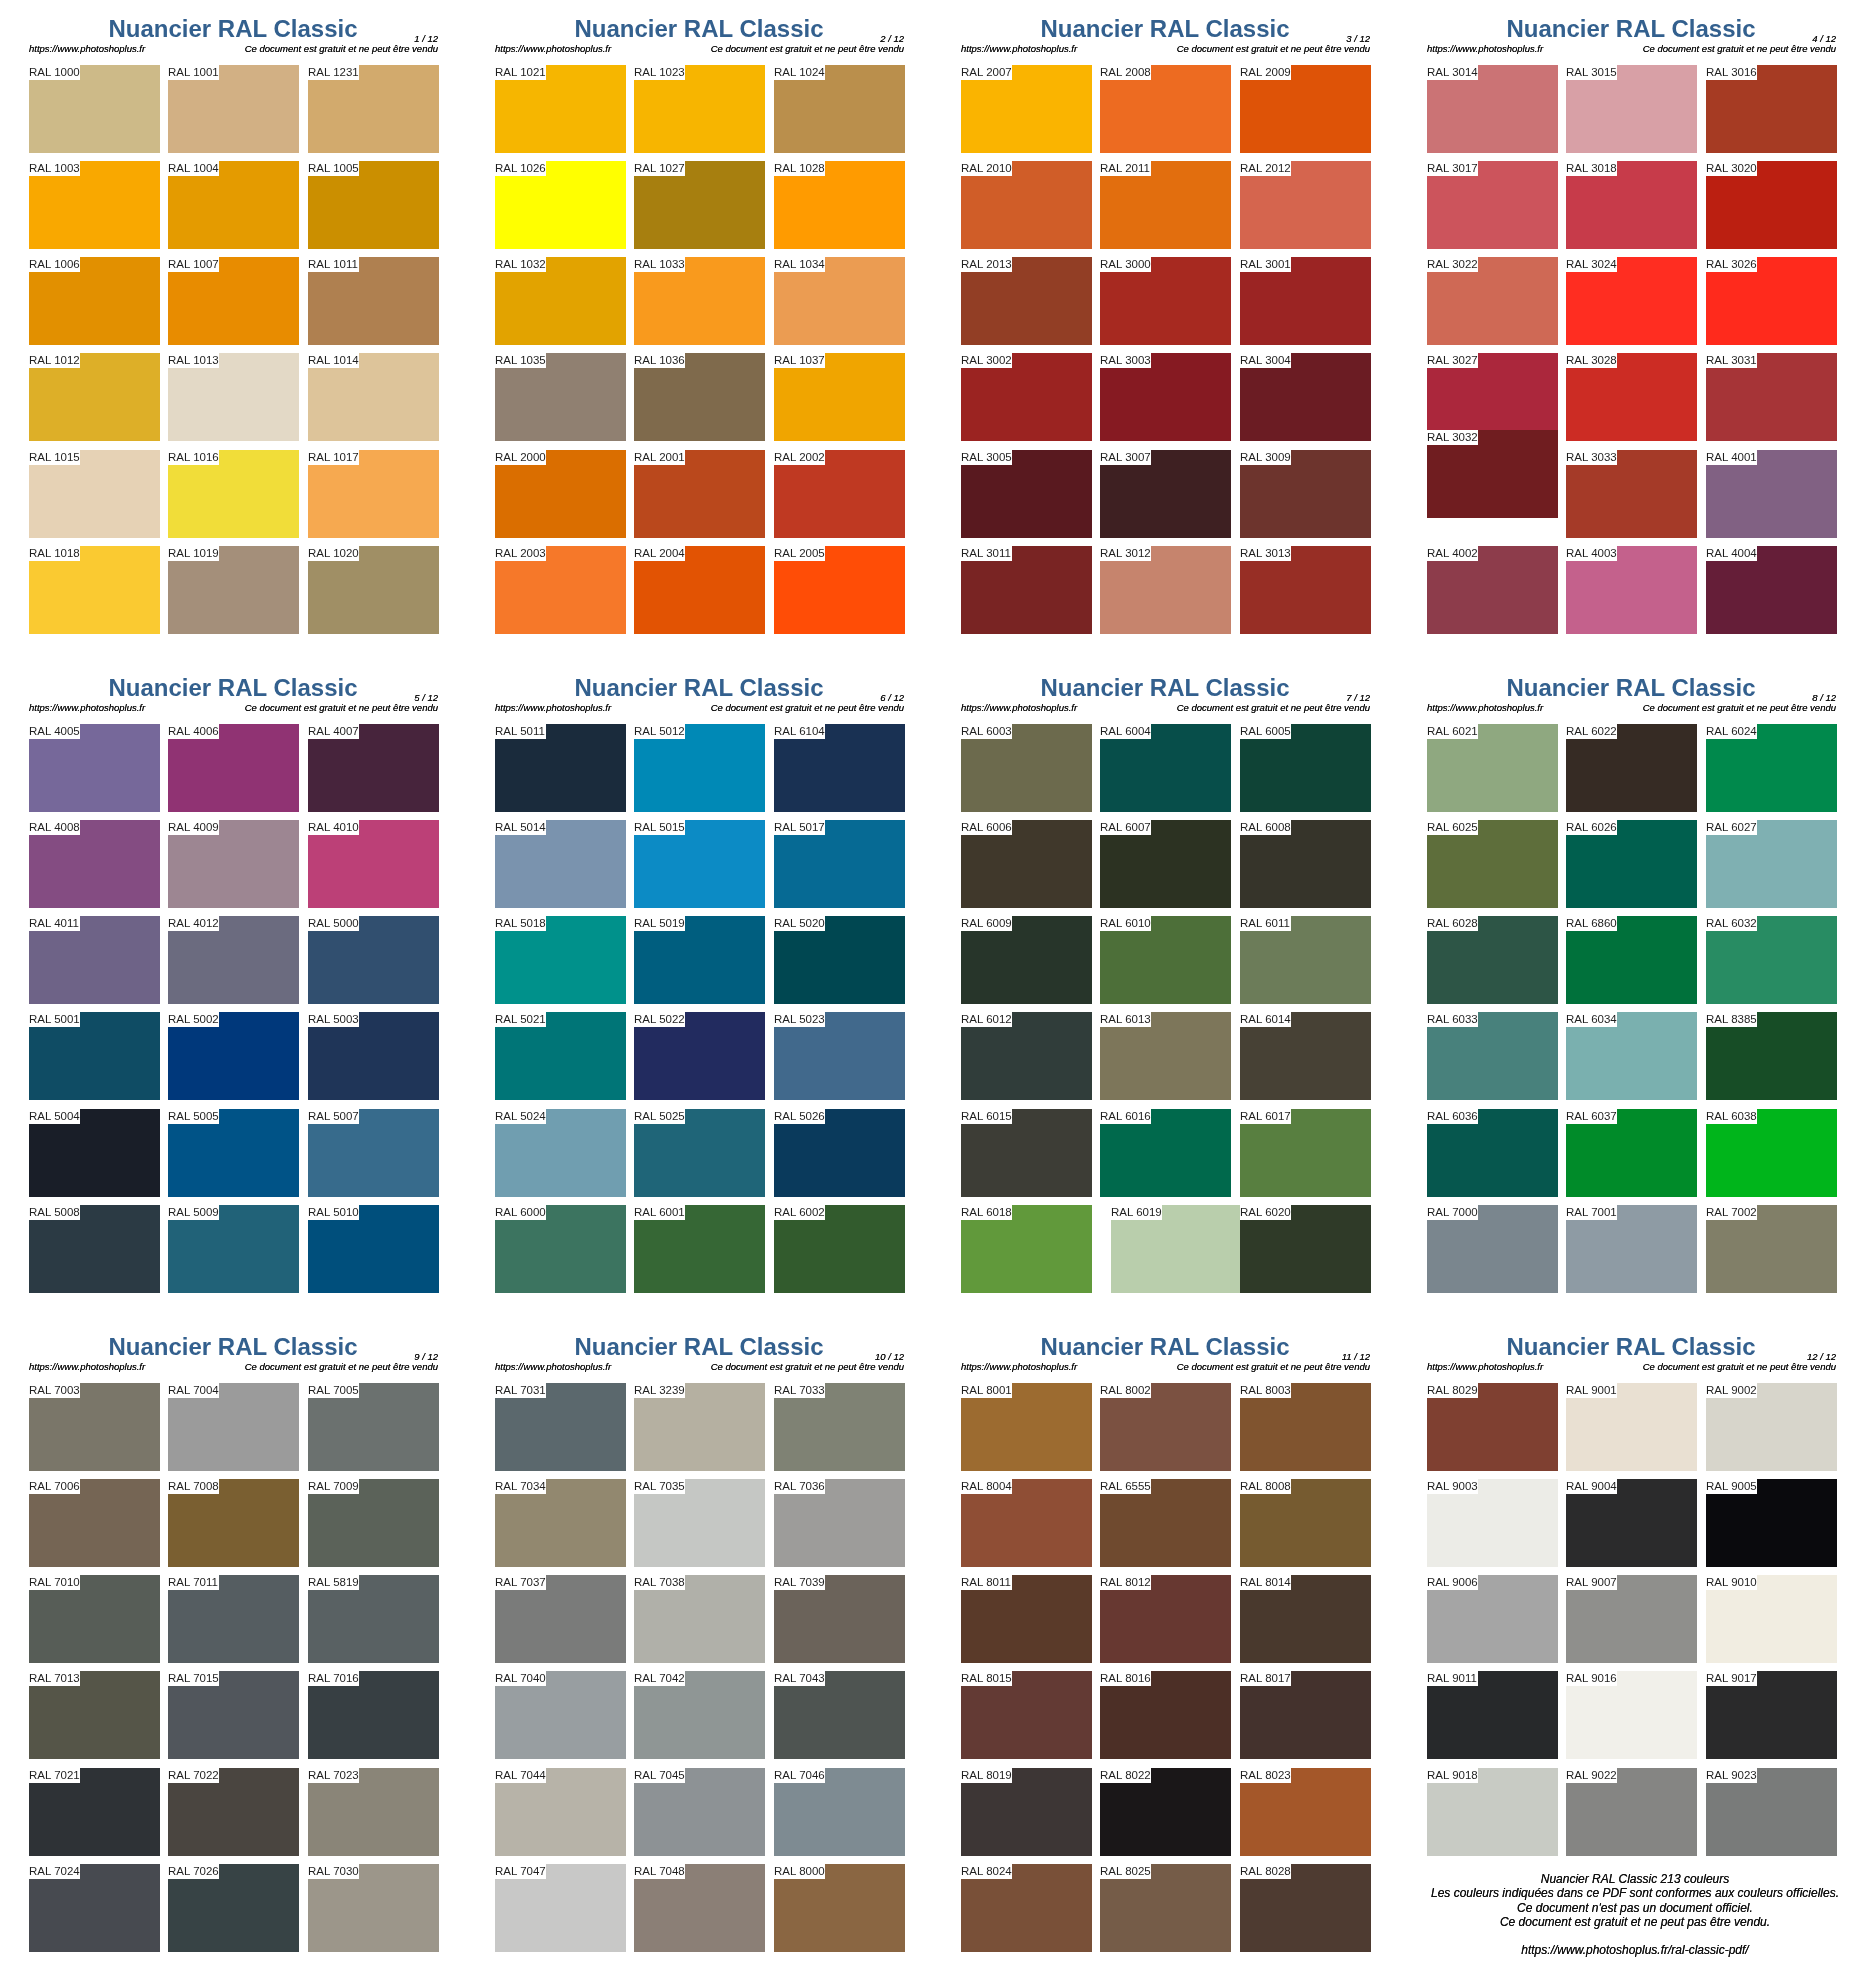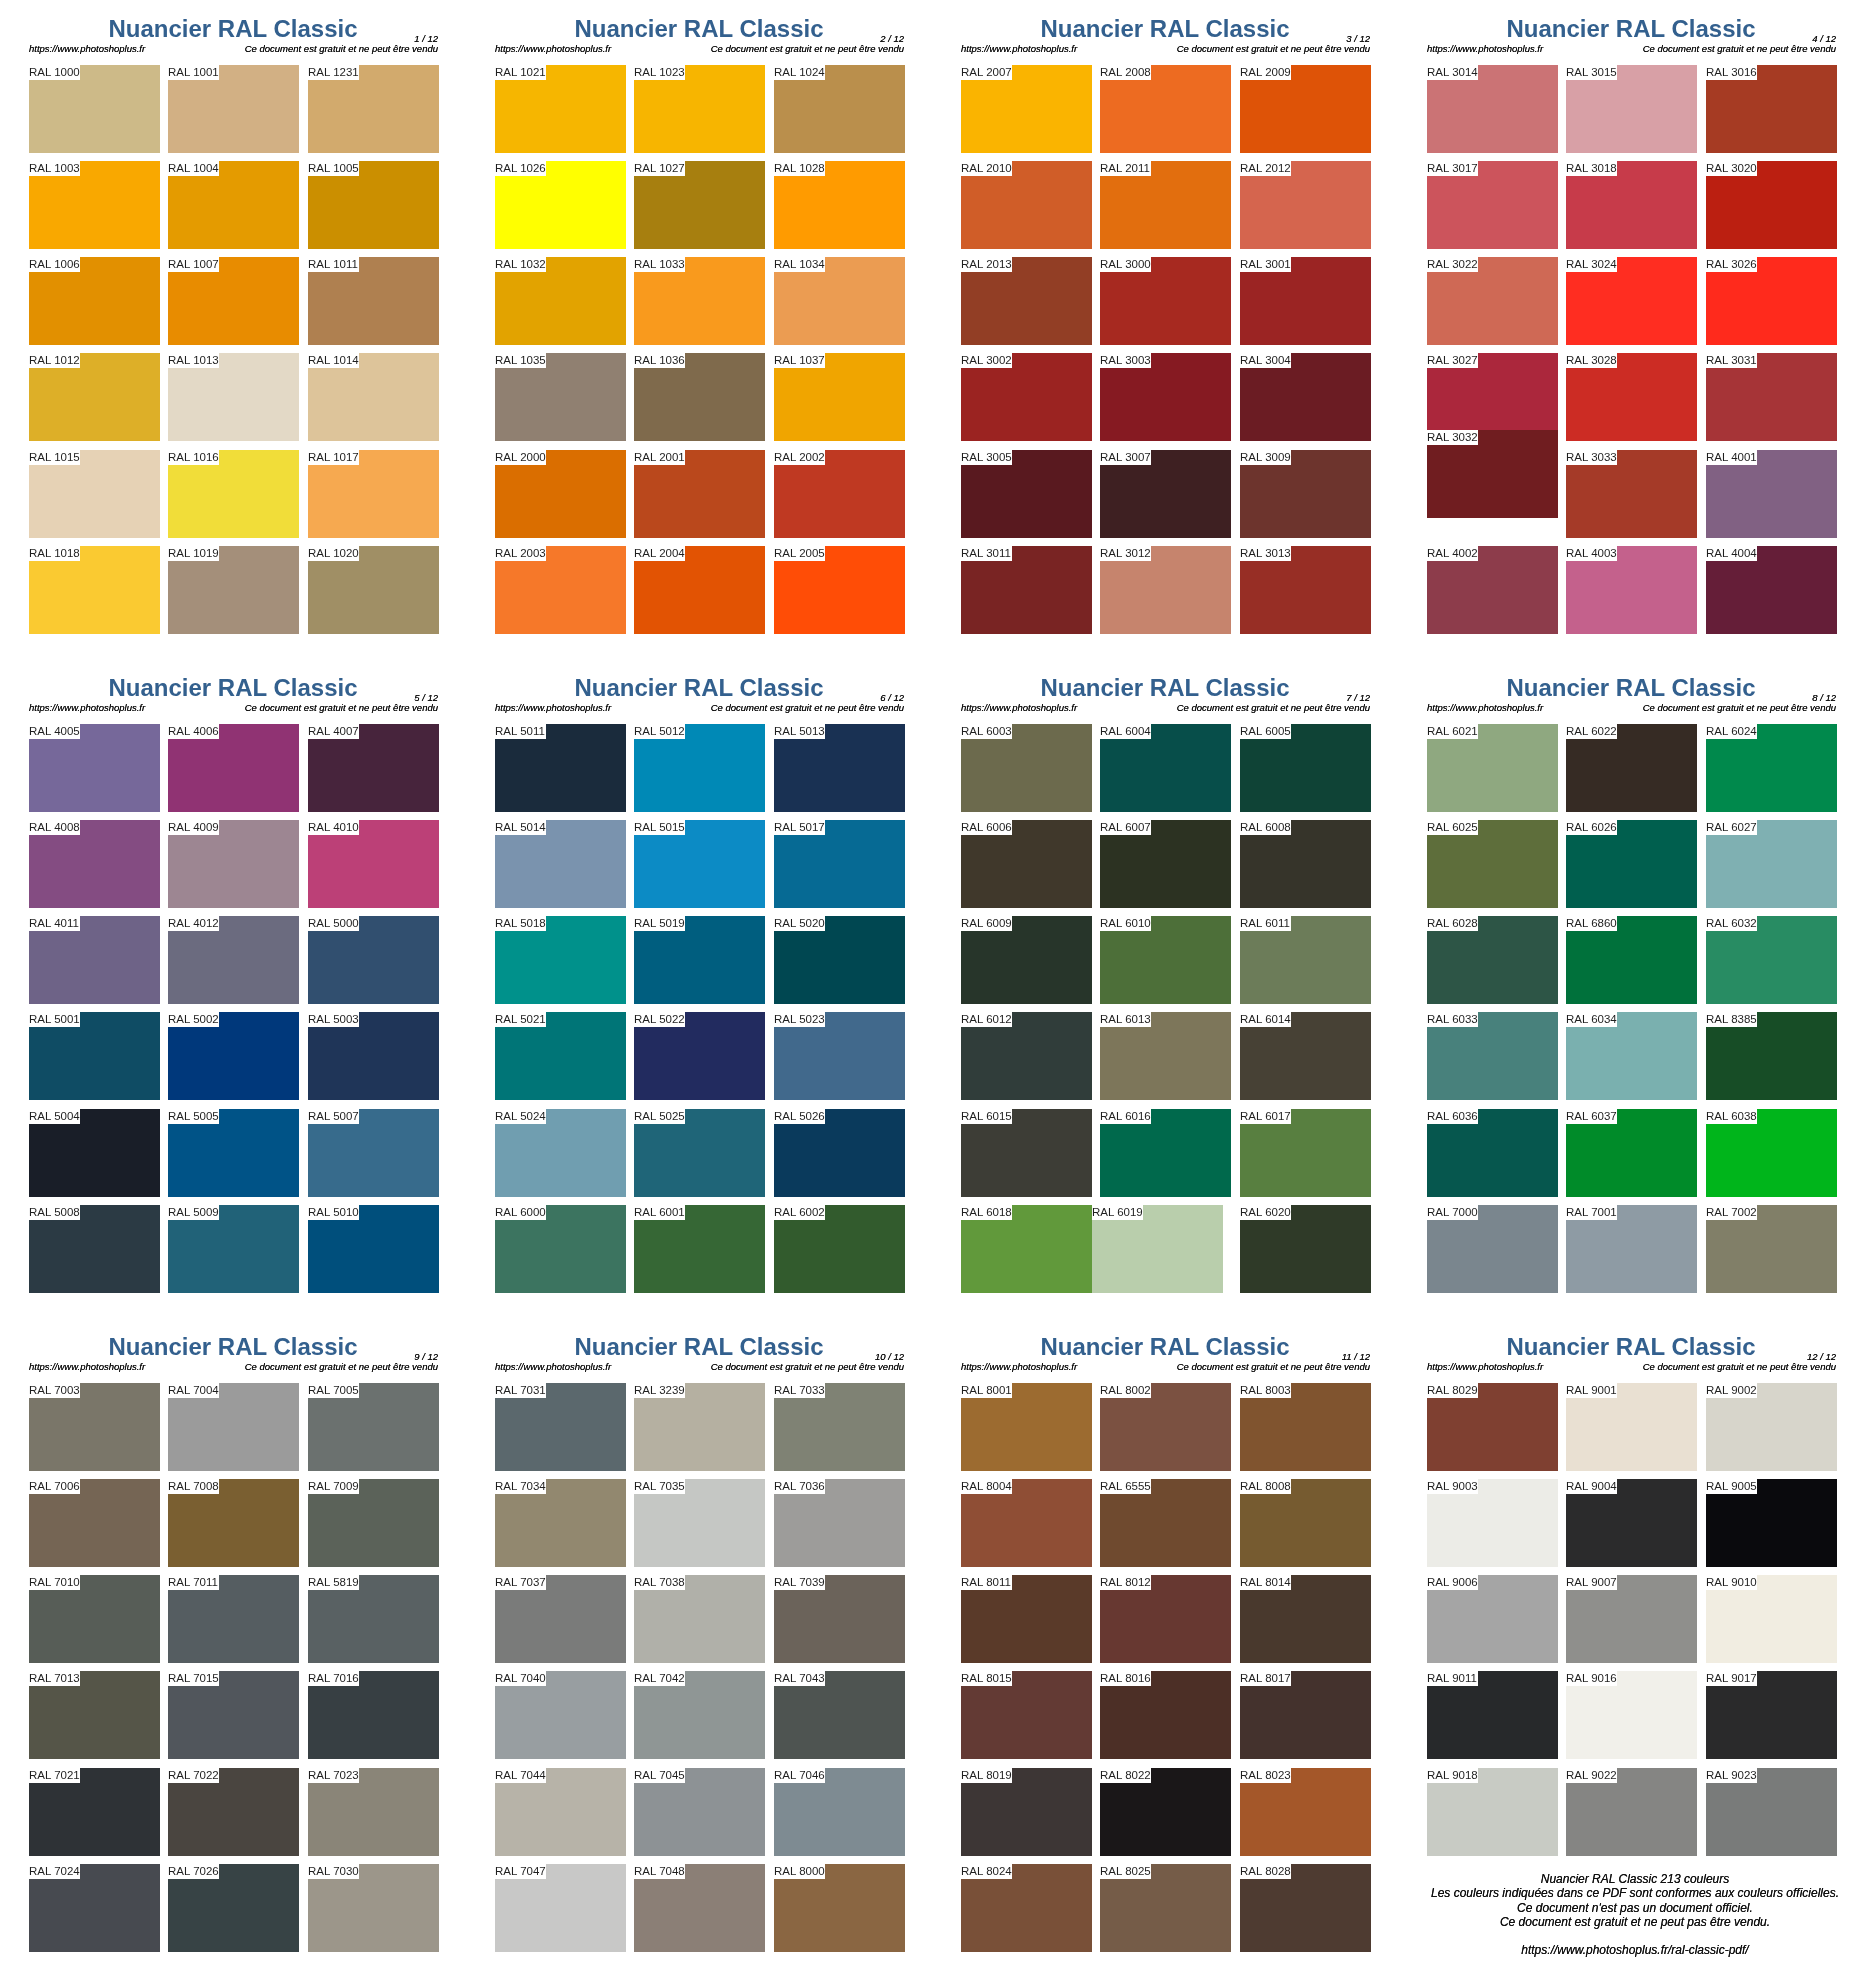--- a/index.html
+++ b/index.html
@@ -568,21 +568,21 @@
         <div class="code">RAL 5011</div>
       </div>
       <div class="swatch" style="left:168px;top:65px">
         <div class="fill" style="background-color: rgb(0, 137, 182);"></div>
         <div class="notch"></div>
         <div class="code">RAL 5012</div>
       </div>
       <div class="swatch" style="left:308px;top:65px">
         <div class="fill" style="background-color: rgb(25, 49, 83);"></div>
         <div class="notch"></div>
-        <div class="code">RAL 5013</div>
+        <div class="code">RAL 6104</div>
       </div>
       <div class="swatch" style="left:29px;top:161px">
         <div class="fill" style="background-color: rgb(122, 147, 174);"></div>
         <div class="notch"></div>
         <div class="code">RAL 5014</div>
       </div>
       <div class="swatch" style="left:168px;top:161px">
         <div class="fill" style="background-color: rgb(12, 139, 197);"></div>
         <div class="notch"></div>
         <div class="code">RAL 5015</div>
@@ -731,21 +731,21 @@
       <div class="swatch" style="left:308px;top:450px">
         <div class="fill" style="background-color: rgb(88, 127, 64);"></div>
         <div class="notch"></div>
         <div class="code">RAL 6017</div>
       </div>
       <div class="swatch" style="left:29px;top:546px">
         <div class="fill" style="background-color: rgb(97, 153, 59);"></div>
         <div class="notch"></div>
         <div class="code">RAL 6018</div>
       </div>
-      <div class="swatch" style="left:160px;top:546px">
+      <div class="swatch" style="left:179px;top:546px">
         <div class="fill" style="background-color: rgb(185, 206, 172);"></div>
         <div class="notch"></div>
         <div class="code">RAL 6019</div>
       </div>
       <div class="swatch" style="left:308px;top:546px">
         <div class="fill" style="background-color: rgb(47, 58, 40);"></div>
         <div class="notch"></div>
         <div class="code">RAL 6020</div>
       </div>
   </div>

